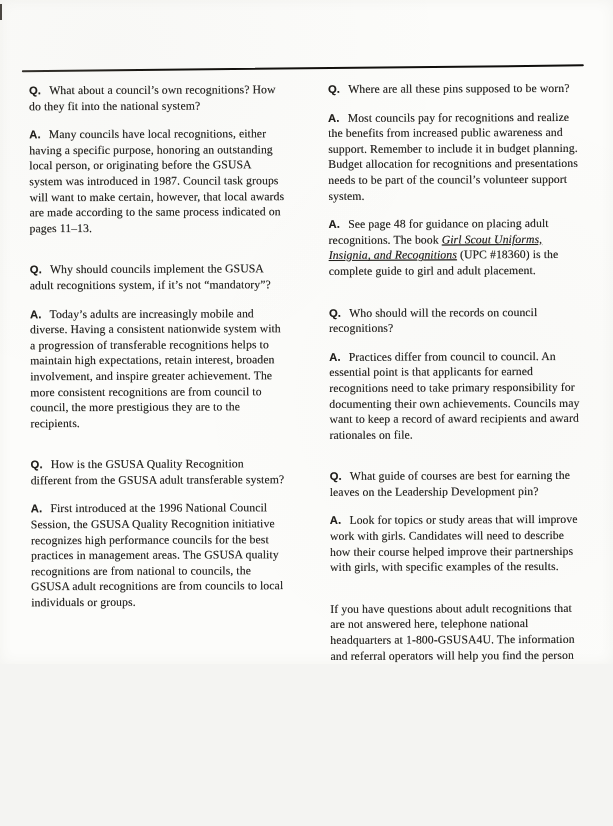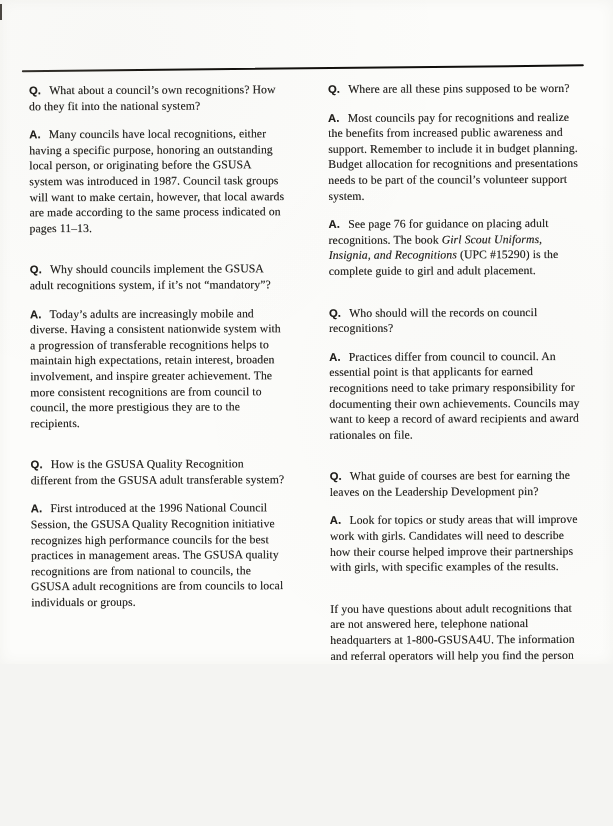--- a/index.html
+++ b/index.html
@@ -69,21 +69,21 @@
   .block.answer   { margin-top: 13px; }
   .block.note     { margin-top: 26px; }
   .col .block:first-child { margin-top: 0; }
   .marker {
     font-family: "Liberation Sans", sans-serif;
     font-weight: 700;
     font-size: 11.2px;
     letter-spacing: 0.2px;
     padding-right: 8px;
   }
-  .it { font-style: italic; }
+  .it { font-style: italic; text-decoration: underline; }
   .page-number {
     position: absolute;
     top: 753px;
     right: 16px;
     font-size: 11px;
     letter-spacing: 0.3px;
     text-shadow: 0.2px 0.2px 0.35px rgba(32,30,27,0.45);
   }
 </style>
 </head>
@@ -98,21 +98,21 @@
           <p class="block question"><span class="marker">Q.</span><span>What about a council’s own recognitions? How do they fit into the national system?</span></p>
           <p class="block answer"><span class="marker">A.</span><span>Many councils have local recognitions, either having a specific purpose, honoring an outstanding local person, or originating before the GSUSA system was introduced in 1987. Council task groups will want to make certain, however, that local awards are made according to the same process indicated on pages 11–13.</span></p>
           <p class="block question"><span class="marker">Q.</span><span>Why should councils implement the GSUSA adult recognitions system, if it’s not “mandatory”?</span></p>
           <p class="block answer"><span class="marker">A.</span><span>Today’s adults are increasingly mobile and diverse. Having a consistent nationwide system with a progression of transferable recognitions helps to maintain high expectations, retain interest, broaden involvement, and inspire greater achievement. The more consistent recognitions are from council to council, the more prestigious they are to the recipients.</span></p>
           <p class="block question"><span class="marker">Q.</span><span>How is the GSUSA Quality Recognition different from the GSUSA adult transferable system?</span></p>
           <p class="block answer"><span class="marker">A.</span><span>First introduced at the 1996 National Council Session, the GSUSA Quality Recognition initiative recognizes high performance councils for the best practices in management areas. The GSUSA quality recognitions are from national to councils, the GSUSA adult recognitions are from councils to local individuals or groups.</span></p>
         </div>
       <div class="col">
           <p class="block question"><span class="marker">Q.</span><span>Where are all these pins supposed to be worn?</span></p>
           <p class="block answer"><span class="marker">A.</span><span>Most councils pay for recognitions and realize the benefits from increased public awareness and support. Remember to include it in budget planning. Budget allocation for recognitions and presentations needs to be part of the council’s volunteer support system.</span></p>
-          <p class="block answer"><span class="marker">A.</span><span>See page 76 for guidance on placing adult recognitions. The book </span><span class="it">Girl Scout Uniforms, Insignia, and Recognitions</span><span> (UPC #15290) is the complete guide to girl and adult placement.</span></p>
+          <p class="block answer"><span class="marker">A.</span><span>See page 48 for guidance on placing adult recognitions. The book </span><span class="it">Girl Scout Uniforms, Insignia, and Recognitions</span><span> (UPC #18360) is the complete guide to girl and adult placement.</span></p>
           <p class="block question"><span class="marker">Q.</span><span>Who should will the records on council recognitions?</span></p>
           <p class="block answer"><span class="marker">A.</span><span>Practices differ from council to council. An essential point is that applicants for earned recognitions need to take primary responsibility for documenting their own achievements. Councils may want to keep a record of award recipients and award rationales on file.</span></p>
           <p class="block question"><span class="marker">Q.</span><span>What guide of courses are best for earning the leaves on the Leadership Development pin?</span></p>
           <p class="block answer"><span class="marker">A.</span><span>Look for topics or study areas that will improve work with girls. Candidates will need to describe how their course helped improve their partnerships with girls, with specific examples of the results.</span></p>
           <p class="block note"><span>If you have questions about adult recognitions that are not answered here, telephone national headquarters at 1-800-GSUSA4U. The information and referral operators will help you find the person who knows the answer.</span></p>
         </div>
     </div>
     <div class="page-number">47</div>
   </div>
 </div>

